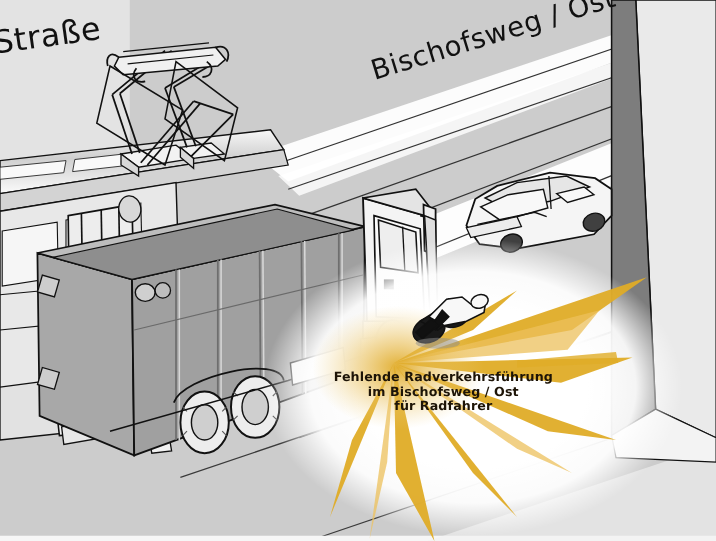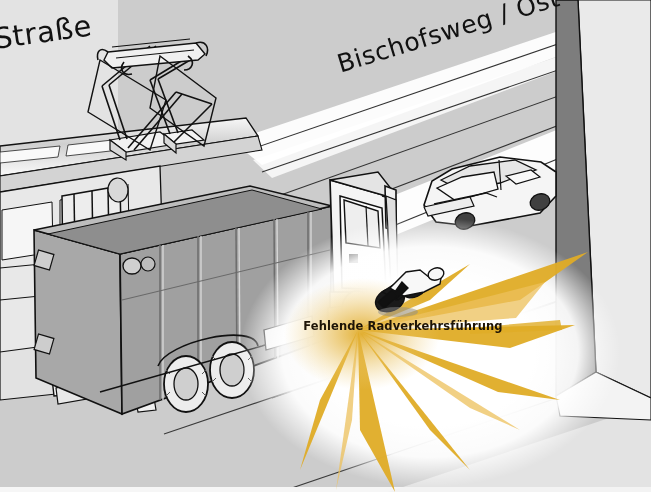--- a/index.html
+++ b/index.html
@@ -32,21 +32,21 @@
   #lbl-bischofsweg{
     left:338px; top:50px;
     font-size:25px;
     transform:rotate(-17deg);
     transform-origin:left center;
   }
 
   
   #callout{
     position:absolute;
-    left:300px; top:320px;
+    left:300px; top:336px;
     width:206px;
     text-align:center;
     font-family:"DejaVu Sans","Liberation Sans",sans-serif;
     font-weight:bold;
     font-size:11.5px;
     line-height:13.6px;
     color:#1d1407;
     letter-spacing:.1px;
   }
   #callout div{white-space:nowrap;}
@@ -354,15 +354,17 @@
       <ellipse cx="398" cy="312" rx="20" ry="5" fill="#8c8c8c" stroke="none" opacity="0.5"></ellipse>
     </g>
   </svg>
 
   <div class="streetlabel" id="lbl-strasse">Straße</div>
 
   <div class="streetlabel" id="lbl-bischofsweg">Bischofsweg / Ost</div>
 
   <div id="callout">
     <div>Fehlende Radverkehrsführung</div>
+    <div>im Bischofsweg / Ost</div>
+    <div>für Radfahrer</div>
   </div>
 
 </div>
 
 </body></html>

